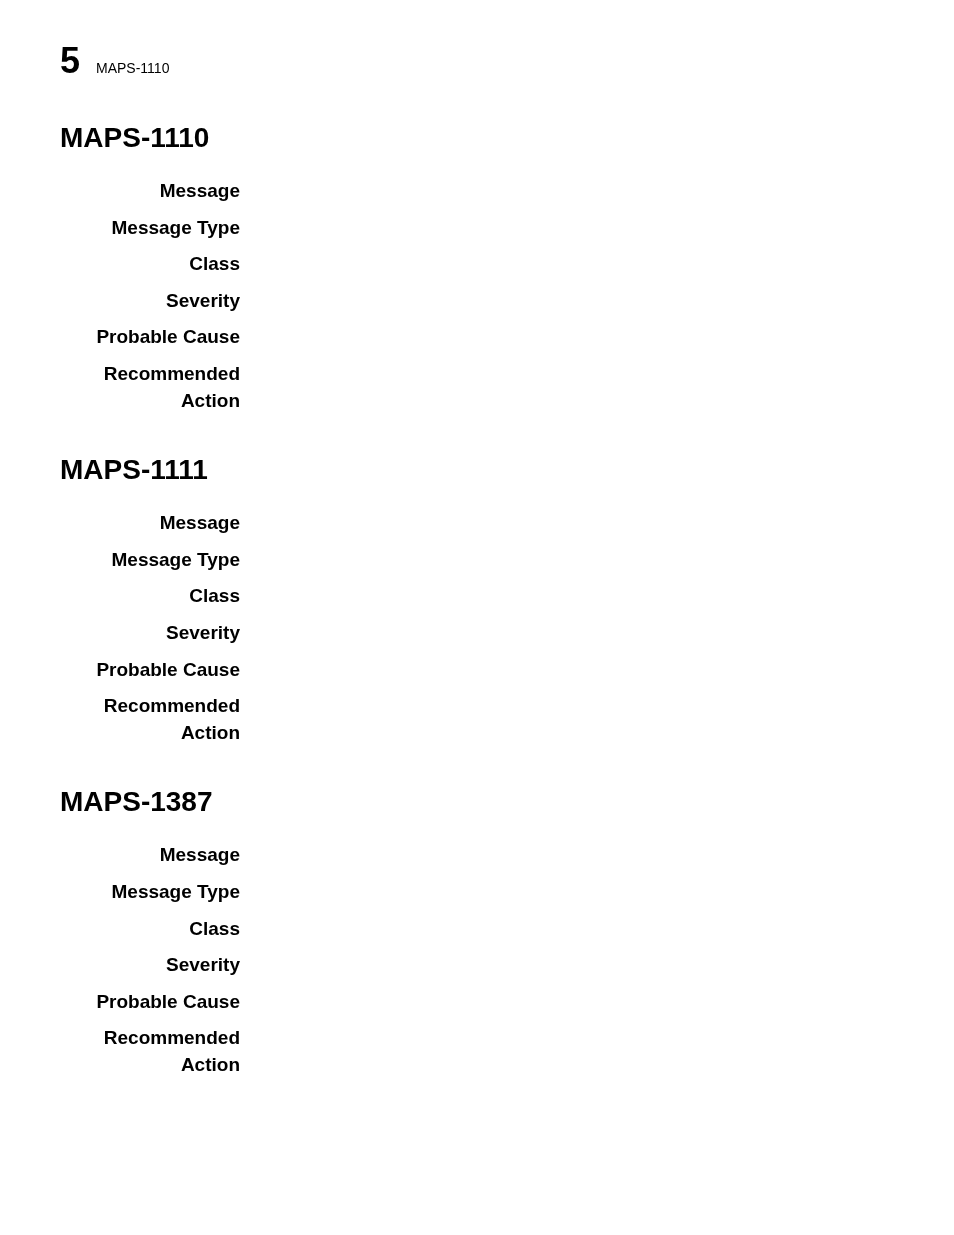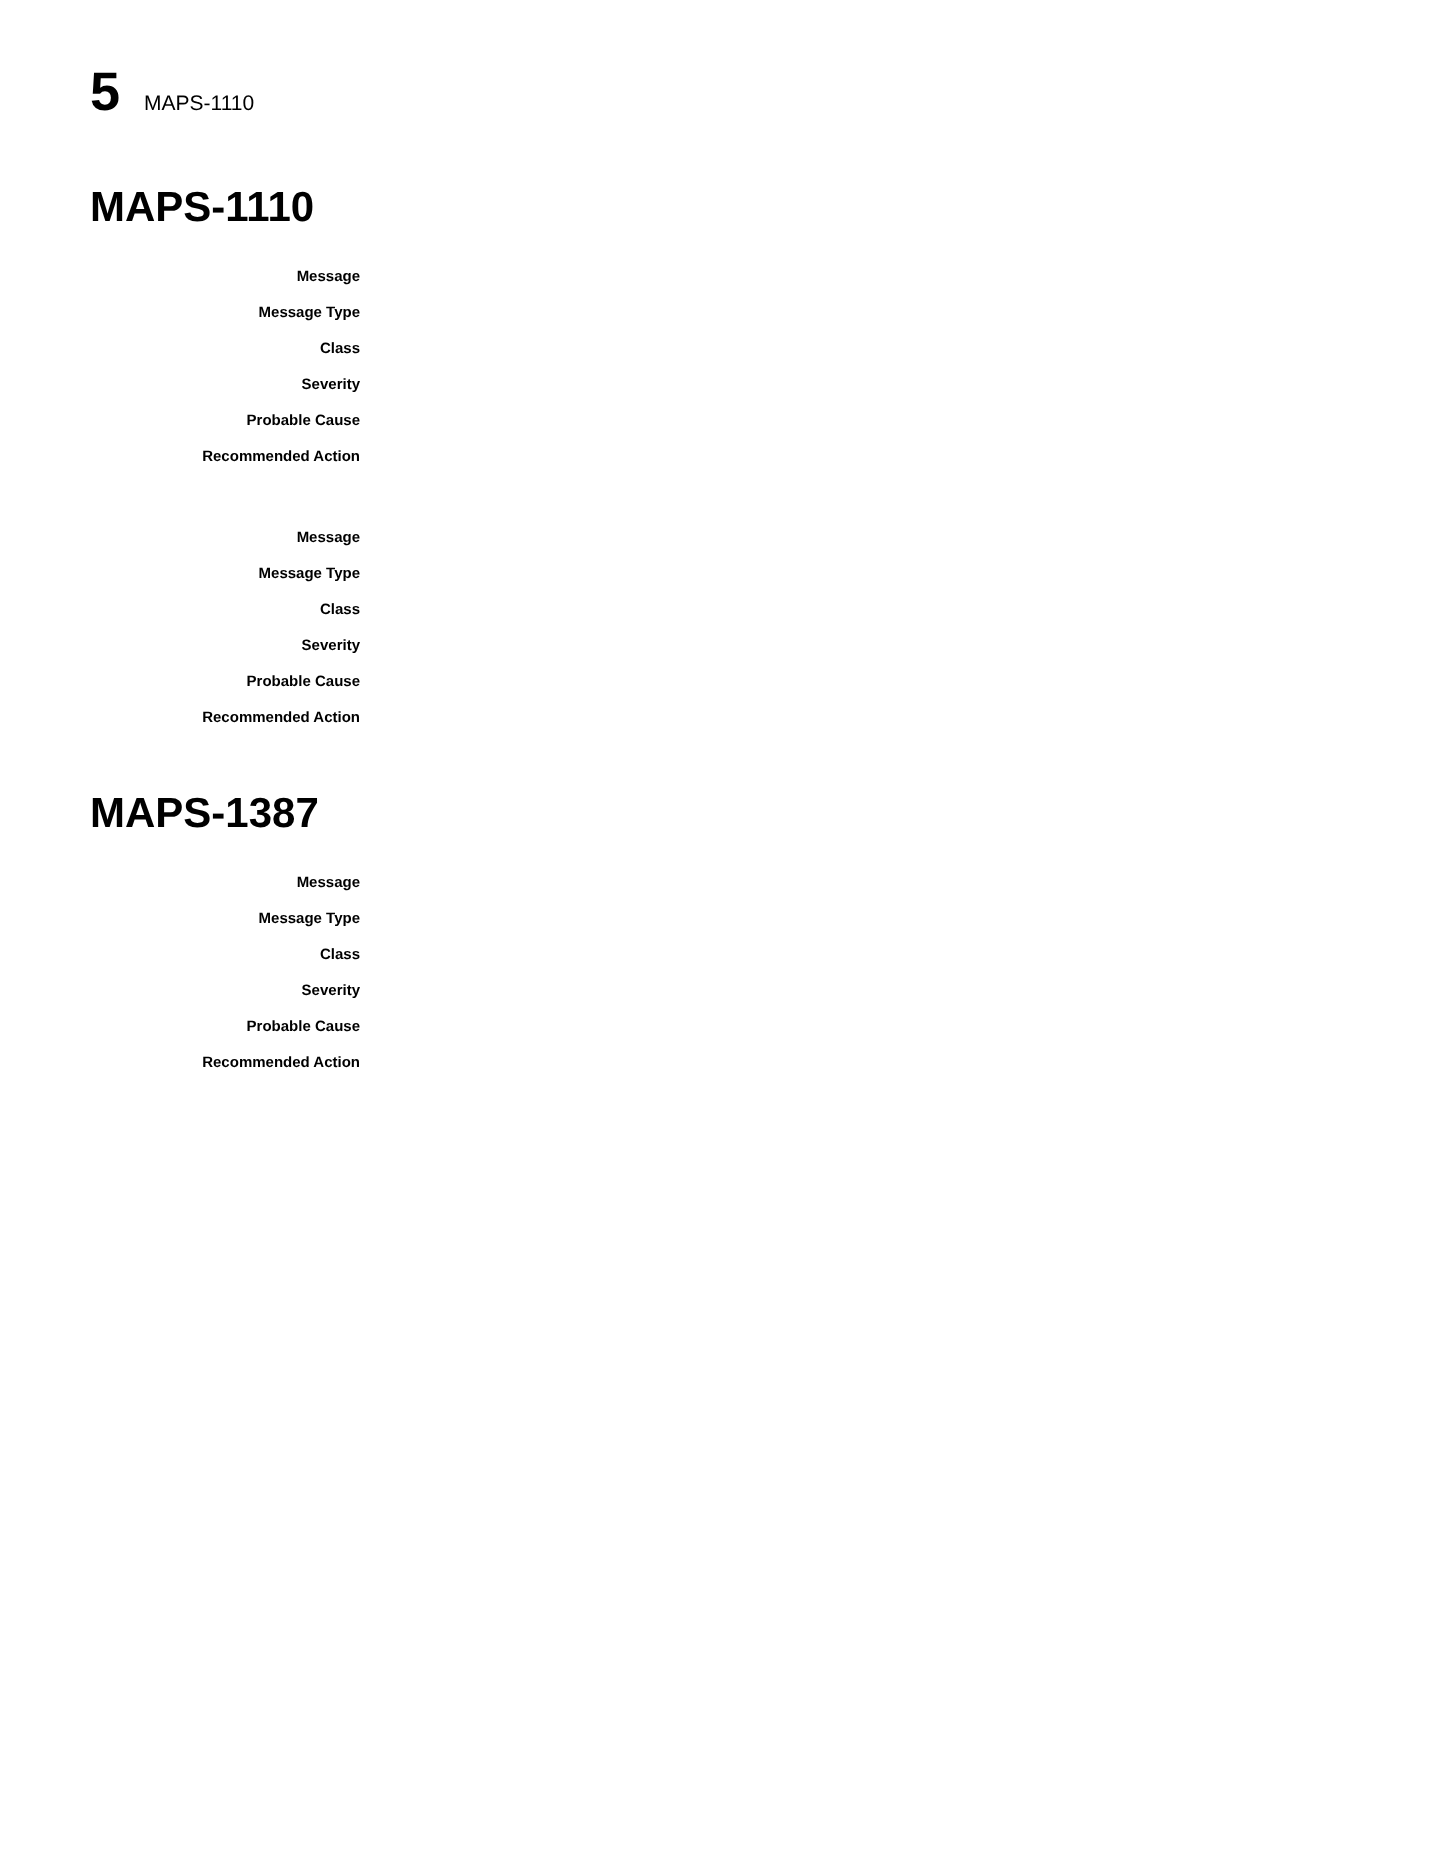--- a/index.html
+++ b/index.html
@@ -48,21 +48,21 @@
       display: flex;
       margin-bottom: 10px;
     }
 
     .field-label {
       width: 200px;
       min-width: 200px;
       text-align: right;
       padding-right: 20px;
       font-weight: bold;
-      font-size: 10px;
+      font-size: 19px;
       line-height: 1.4;
     }
 
     .field-value {
       flex: 1;
       font-size: 13px;
       line-height: 1.4;
     }
   </style>
 </head>
@@ -95,20 +95,21 @@
       <div class="field-row">
         <div class="field-label">Probable Cause</div>
         <div class="field-value"></div>
       </div>
       <div class="field-row">
         <div class="field-label">Recommended Action</div>
         <div class="field-value"></div>
       </div>
     </div>
     <div class="entry">
+      <div class="entry-title">MAPS-1111</div>
       <div class="field-row">
         <div class="field-label">Message</div>
         <div class="field-value"></div>
       </div>
       <div class="field-row">
         <div class="field-label">Message Type</div>
         <div class="field-value"></div>
       </div>
       <div class="field-row">
         <div class="field-label">Class</div>

